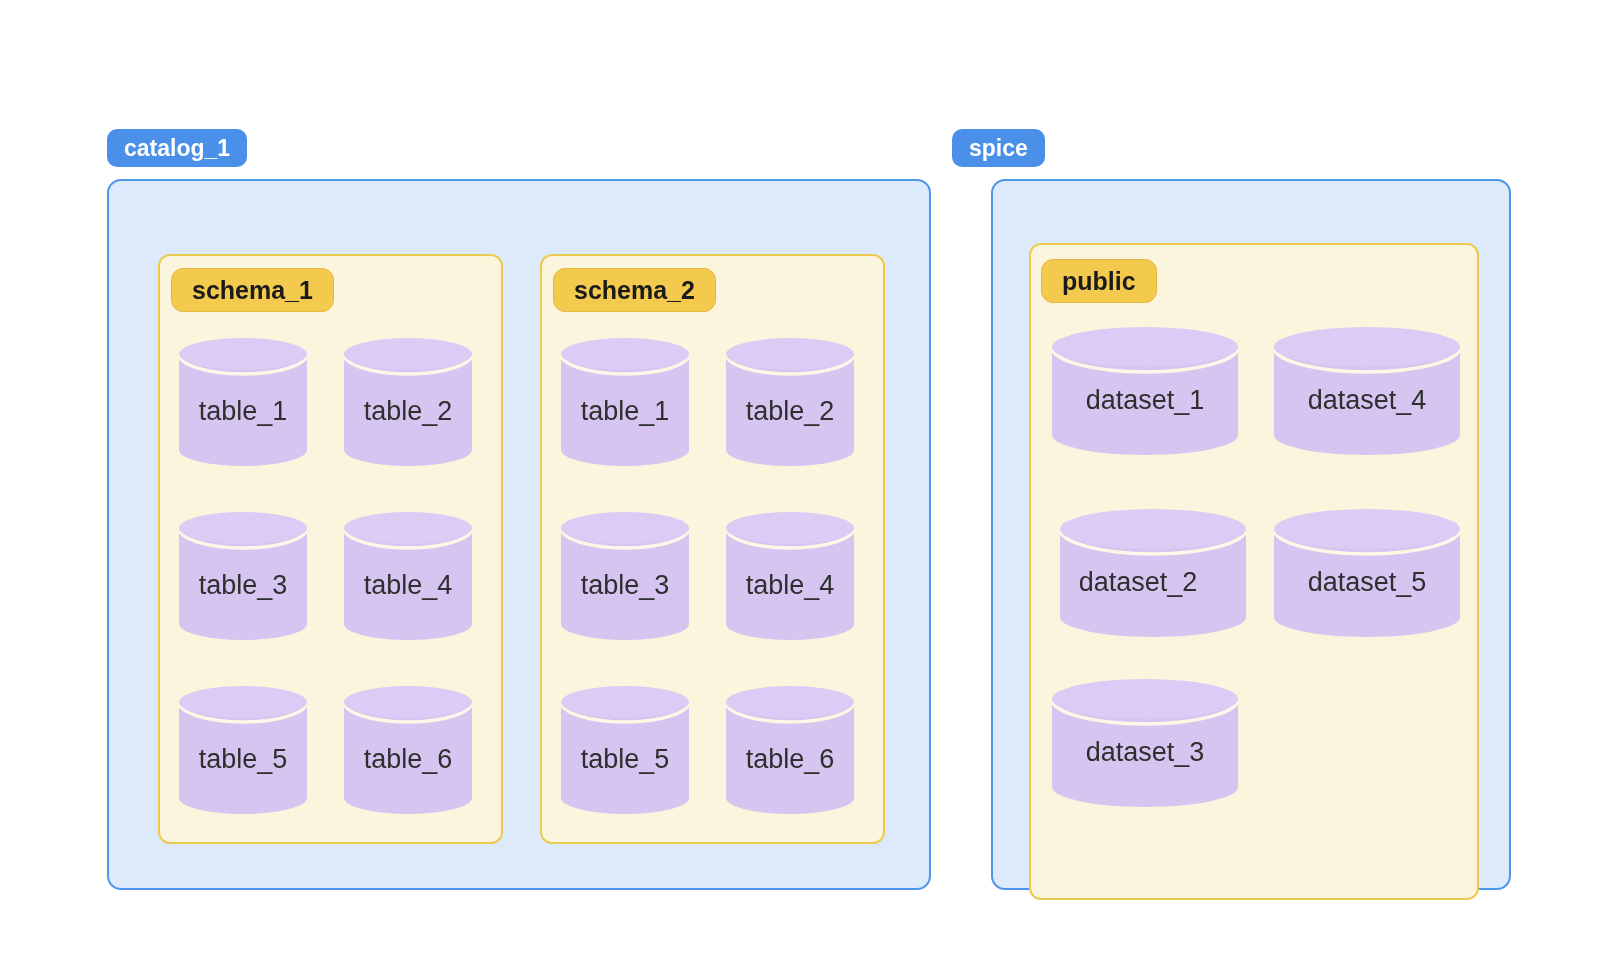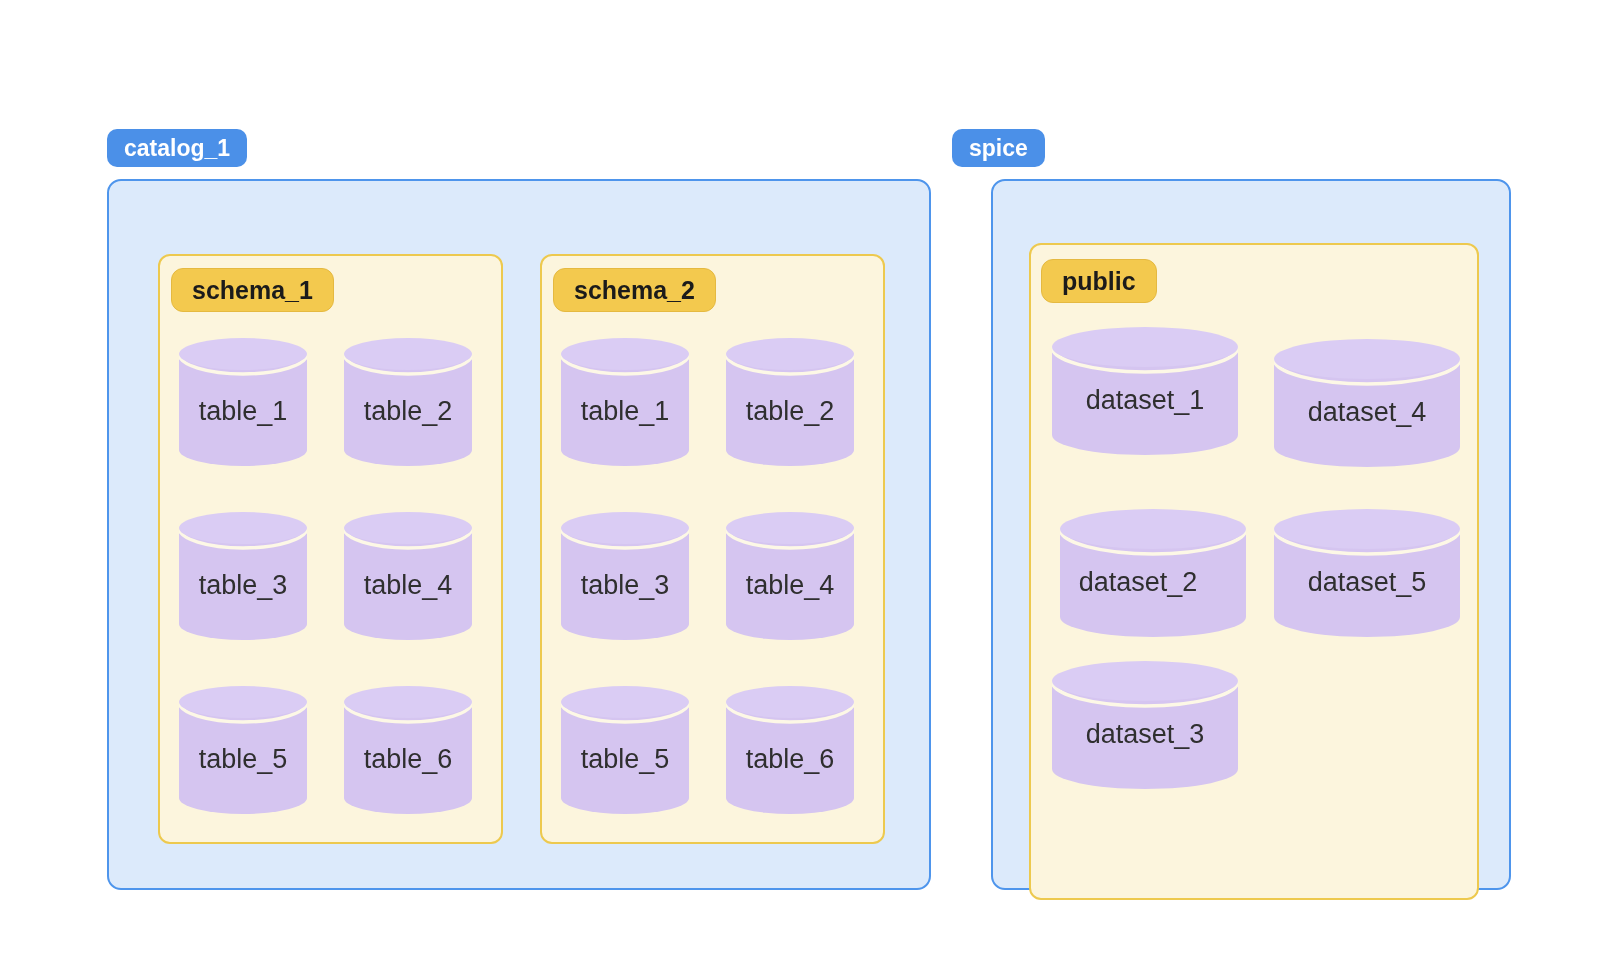--- a/index.html
+++ b/index.html
@@ -202,21 +202,21 @@
       <div class="badge yellow" style="left:10px; top:14px;">public</div>
 
       <div class="cyl" style="left:21px; top:82px; width:186px; height:128px;">
         <svg width="186" height="128" viewBox="0 0 186 128">
           <path class="cyl-body" d="M0 20 v88 a93 20 0 0 0 186 0 v-88 z"></path>
           <path class="cyl-arc" d="M0 20 a93 25 0 0 0 186 0"></path>
           <ellipse class="cyl-top" cx="93" cy="20" rx="93" ry="20"></ellipse>
         </svg>
         <span class="lbl">dataset_1</span>
       </div>
-      <div class="cyl" style="left:243px; top:94px; width:186px; height:128px;">
+      <div class="cyl" style="left:243px; top:82px; width:186px; height:128px;">
         <svg width="186" height="128" viewBox="0 0 186 128">
           <path class="cyl-body" d="M0 20 v88 a93 20 0 0 0 186 0 v-88 z"></path>
           <path class="cyl-arc" d="M0 20 a93 25 0 0 0 186 0"></path>
           <ellipse class="cyl-top" cx="93" cy="20" rx="93" ry="20"></ellipse>
         </svg>
         <span class="lbl">dataset_4</span>
       </div>
       <div class="cyl" style="left:14px; top:264px; width:186px; height:128px;padding-left:15px;">
         <svg width="186" height="128" viewBox="0 0 186 128">
           <path class="cyl-body" d="M0 20 v88 a93 20 0 0 0 186 0 v-88 z"></path>
@@ -226,21 +226,21 @@
         <span class="lbl">dataset_2</span>
       </div>
       <div class="cyl" style="left:243px; top:264px; width:186px; height:128px;">
         <svg width="186" height="128" viewBox="0 0 186 128">
           <path class="cyl-body" d="M0 20 v88 a93 20 0 0 0 186 0 v-88 z"></path>
           <path class="cyl-arc" d="M0 20 a93 25 0 0 0 186 0"></path>
           <ellipse class="cyl-top" cx="93" cy="20" rx="93" ry="20"></ellipse>
         </svg>
         <span class="lbl">dataset_5</span>
       </div>
-      <div class="cyl" style="left:21px; top:416px; width:186px; height:128px;">
+      <div class="cyl" style="left:21px; top:434px; width:186px; height:128px;">
         <svg width="186" height="128" viewBox="0 0 186 128">
           <path class="cyl-body" d="M0 20 v88 a93 20 0 0 0 186 0 v-88 z"></path>
           <path class="cyl-arc" d="M0 20 a93 25 0 0 0 186 0"></path>
           <ellipse class="cyl-top" cx="93" cy="20" rx="93" ry="20"></ellipse>
         </svg>
         <span class="lbl">dataset_3</span>
       </div>
     </div>
   </div>
 

